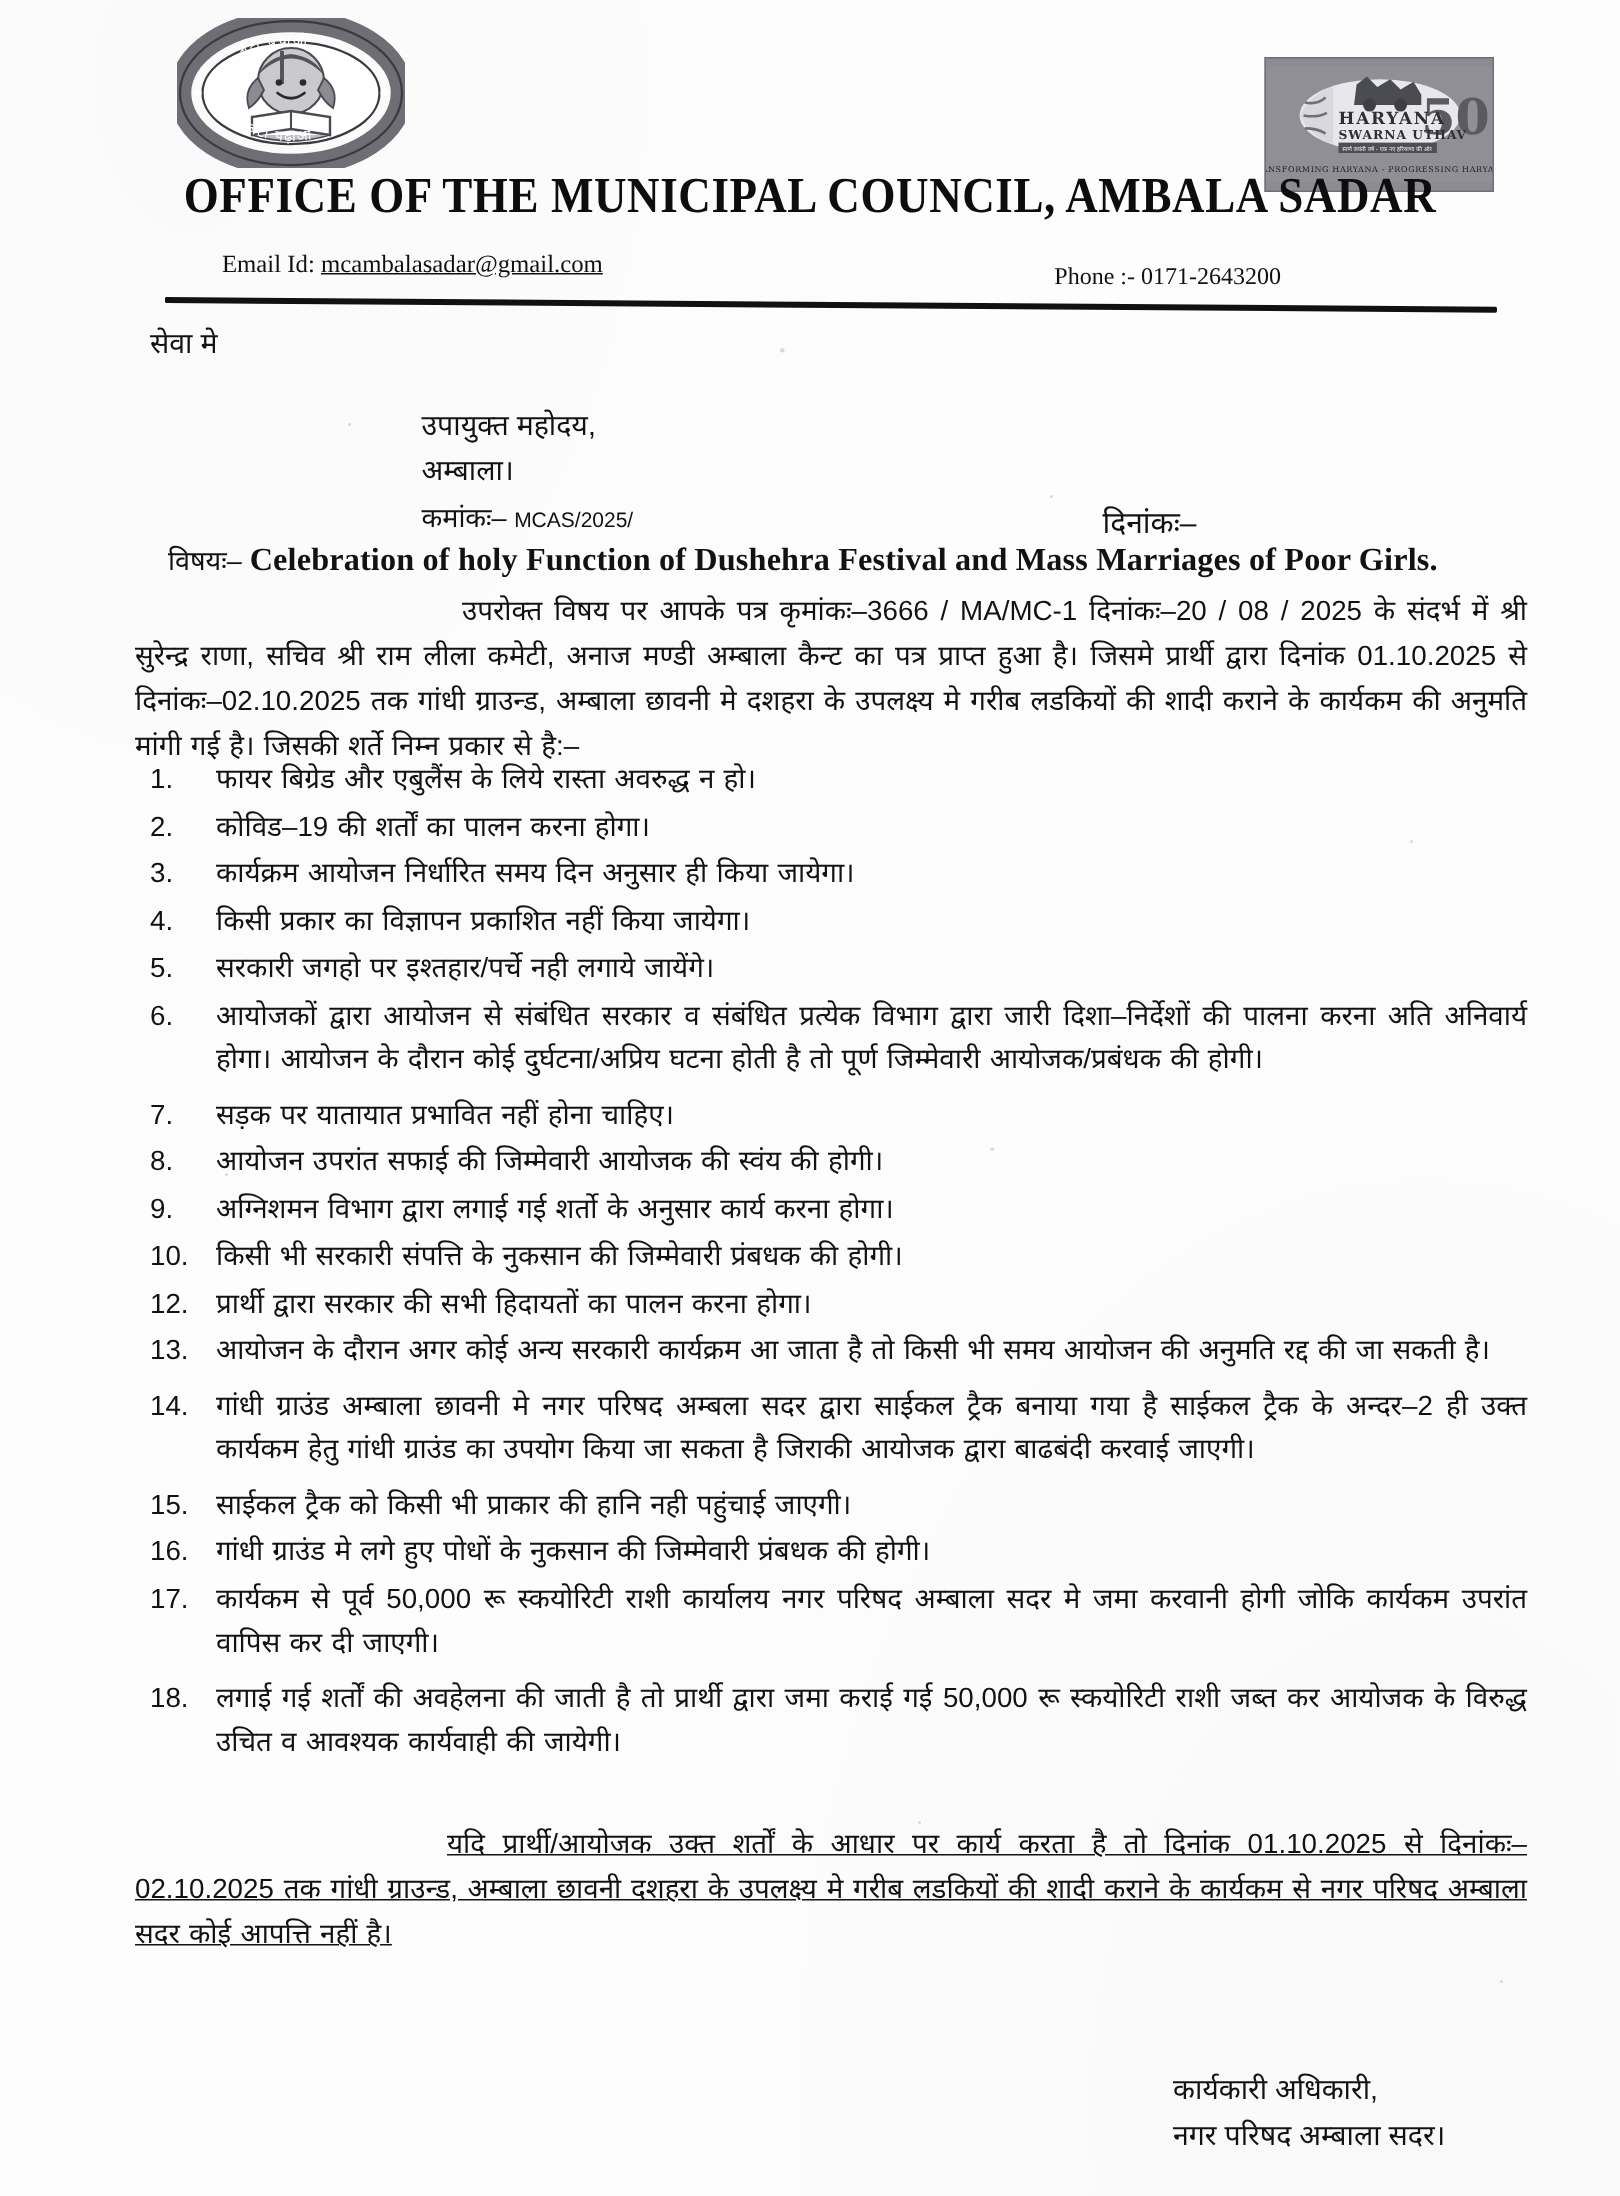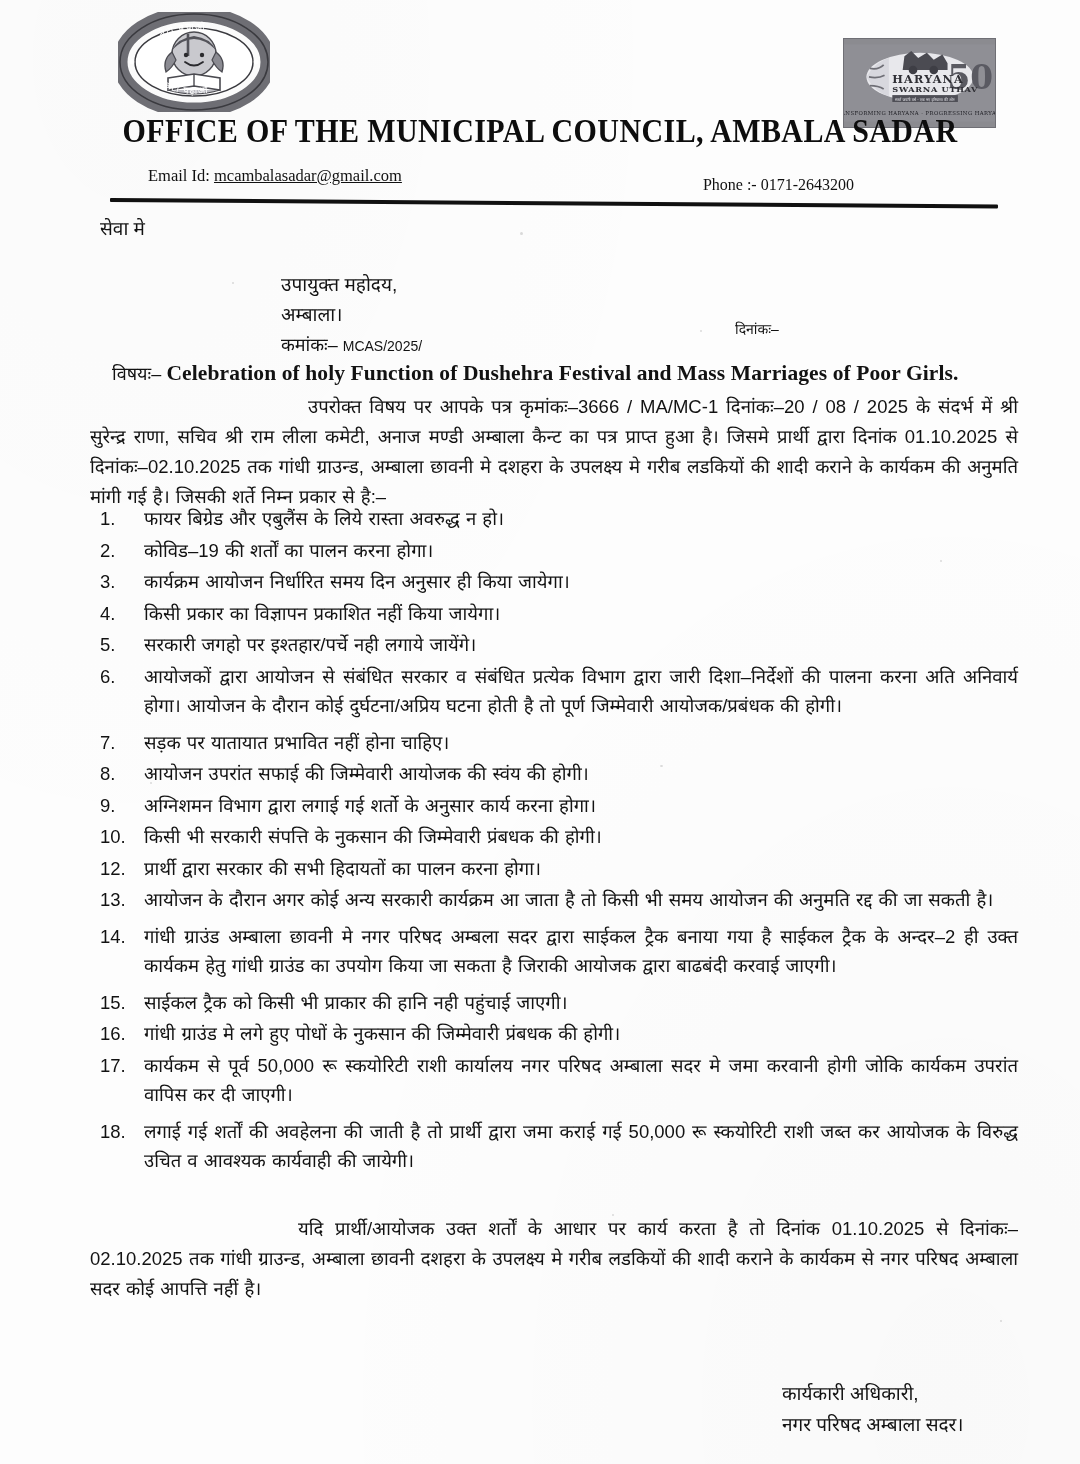--- a/index.html
+++ b/index.html
@@ -141,22 +141,22 @@
     font-size: 18px;
   }
   .memo-no .memo-val {
     font-family: Liberation Sans, sans-serif;
     font-size: 14px;
   }
 
   .date-field {
     position: absolute;
     left: 735px;
-    top: 113px;
-    font-size: 14px;
+    top: 128px;
+    font-size: 20px;
     text-align: right;
   }
 
   .subject-line {
     position: absolute;
     left: 112px;
     top: 155px;
     right: 60px;
     font-size: 19px;
     white-space: nowrap;
@@ -215,20 +215,21 @@
   .closing-para {
     position: absolute;
     left: 90px;
     right: 62px;
     top: 1008px;
     font-size: 18.5px;
     line-height: 30px;
     text-align: justify;
     text-indent: 208px;
     word-spacing: 1px;
+    text-decoration: underline;
   }
 
   .signature {
     position: absolute;
     left: 782px;
     top: 1172px;
     font-size: 19px;
     line-height: 31px;
   }
   .signature div { white-space: nowrap; }

